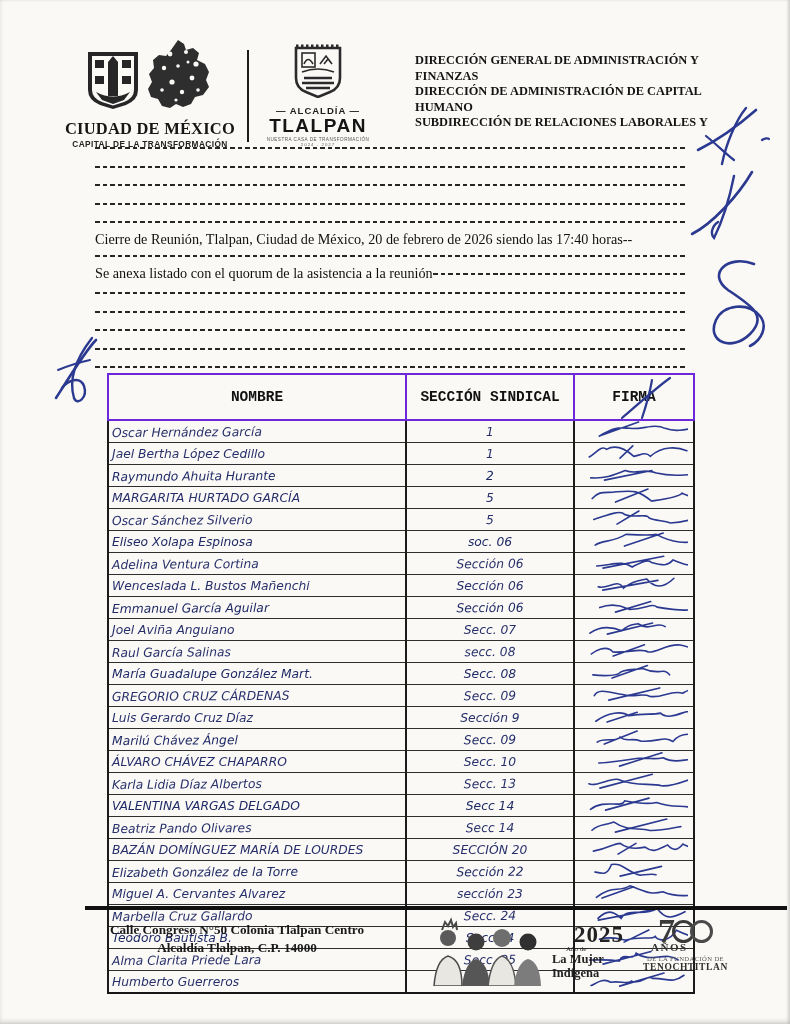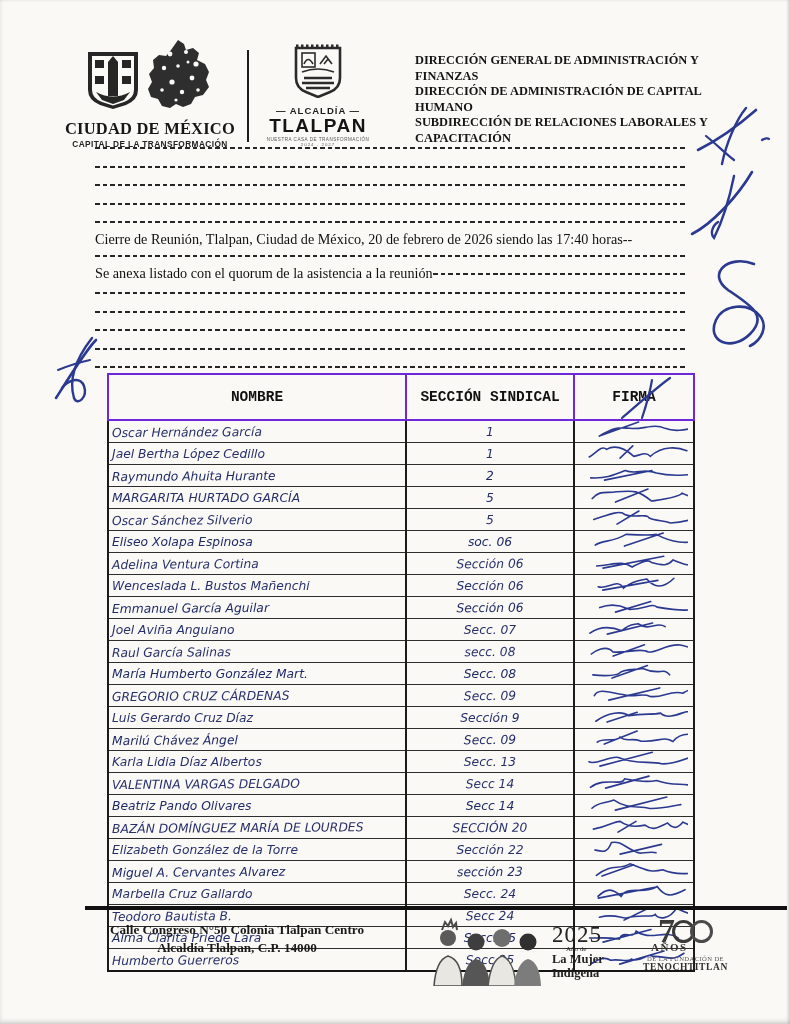--- a/index.html
+++ b/index.html
@@ -49,21 +49,21 @@
   tr:nth-child(odd) .hw{transform:rotate(-.4deg);}
   tr:nth-child(3n) .hw{color:#1f2a66;}
   
   .ink{position:absolute;pointer-events:none;}
   .ink path{fill:none;stroke:#2b3990;stroke-linecap:round;}
   
   .footer-line{position:absolute;left:85px;top:906px;width:702px;height:4px;background:#111;}
   .address{position:absolute;left:110px;top:921px;font-weight:bold;font-size:13.2px;line-height:17.5px;color:#1a1a1a;text-align:center;}
   .women{position:absolute;left:428px;top:916px;}
   .y2025{position:absolute;left:552px;top:924px;text-align:left;font-family:"Liberation Serif",serif;color:#222;}
-  .y2025 .num{font-size:23px;font-weight:normal;line-height:21px;letter-spacing:1px;}
+  .y2025 .num{font-size:23px;font-weight:bold;line-height:21px;letter-spacing:1px;margin-left:22px;}
   .y2025 .anode{font-size:7px;line-height:8px;padding-left:14px;}
   .y2025 .l2,.y2025 .l3{font-size:12.5px;font-weight:bold;line-height:13.5px;}
   .anniv{position:absolute;left:633px;top:915px;width:105px;text-align:center;color:#333;}
   .anniv .row7{display:flex;justify-content:center;align-items:center;}
   .anniv .seven{font-family:"Liberation Serif",serif;font-size:34px;font-weight:bold;line-height:32px;color:#3a3a3a;}
   .anniv .ring{width:17px;height:17px;border:3px solid #3a3a3a;border-radius:50%;margin-left:-3px;}
   .anniv .ring.second{margin-left:-5px;border-color:#4a4a4a;}
   .anniv .anos{font-family:"Liberation Serif",serif;font-size:11px;font-weight:bold;letter-spacing:1.5px;margin-top:-6px;padding-left:18px;text-align:left;}
   .anniv .fund{font-family:"Liberation Serif",serif;font-size:6.6px;letter-spacing:.4px;color:#555;margin-top:2px;}
   .anniv .teno{font-family:"Liberation Serif",serif;font-size:9.5px;font-weight:bold;letter-spacing:.6px;color:#2e2e2e;}
@@ -131,21 +131,20 @@
     <div class="tlp-alcaldia">— ALCALDÍA —</div>
     <div class="tlp-name">TLALPAN</div>
     <div class="tlp-tag">NUESTRA CASA DE TRANSFORMACIÓN</div>
     <div class="tlp-years">2024 - 2027</div>
   </div>
 
   <div class="dept">
     <div>DIRECCIÓN GENERAL DE ADMINISTRACIÓN Y FINANZAS</div>
     <div>DIRECCIÓN DE ADMINISTRACIÓN DE CAPITAL HUMANO</div>
     <div>SUBDIRECCIÓN DE RELACIONES LABORALES Y</div>
-    <div>CAPACITACIÓN</div>
   </div>
 
   <div class="ruleblock">
     <div class="dash gap"></div>
     <div class="dash gap"></div>
     <div class="dash gap"></div>
     <div class="dash gap"></div>
     <div class="dash"></div>
     <div class="bodyline cierre">Cierre de Reunión, Tlalpan, Ciudad de México, 20 de febrero de 2026 siendo las 17:40 horas--</div>
     <div class="dash"></div>
@@ -245,21 +244,21 @@
             </svg></td>
         </tr>
         <tr>
           <td class="name-c hw">Raul García Salinas</td>
           <td class="sec-c hw">secc. 08</td>
           <td class="sig-c"><svg width="108" height="17" viewBox="0 0 108 18">
               <path d="M8.8 13.8 C12.1 10.7 24.8 3.3 31.7 11.6 C45.4 13.2 61.6 6.9 68.3 11.4 C76.0 13.8 88.3 2.8 102.8 4.2 C120.9 8.1 131.1 15.4 138.5 6.7 M32.0 16 L65.1 4.0" fill="none" stroke="#2b3990" stroke-width="1.7" stroke-linecap="round"></path>
             </svg></td>
         </tr>
         <tr>
-          <td class="name-c hw">María Humberto González Mart.</td>
+          <td class="name-c hw">María Guadalupe González Mart.</td>
           <td class="sec-c hw">Secc. 08</td>
           <td class="sig-c"><svg width="108" height="17" viewBox="0 0 108 18">
               <path d="M10.4 12.6 C22.2 14.0 35.6 13.5 38.3 10.9 C42.2 6.0 55.8 7.4 63.2 5.8 C81.7 14.0 84.7 3.8 91.7 12.5 M30.8 16 L68.2 2.6" fill="none" stroke="#2b3990" stroke-width="1.7" stroke-linecap="round"></path>
             </svg></td>
         </tr>
         <tr>
           <td class="name-c hw">GREGORIO CRUZ CÁRDENAS</td>
           <td class="sec-c hw">Secc. 09</td>
           <td class="sig-c"><svg width="108" height="17" viewBox="0 0 108 18">
               <path d="M12.0 11.3 C16.4 2.3 30.5 8.7 42.0 10.1 C52.0 13.8 63.1 7.9 71.1 12.1 C84.3 14.1 93.1 4.8 105.5 8.7 C110.4 6.0 116.0 1.2 125.8 10.4 M27.3 16 L81.2 3.1" fill="none" stroke="#2b3990" stroke-width="1.7" stroke-linecap="round"></path>
@@ -270,20 +269,27 @@
           <td class="sec-c hw">Sección 9</td>
           <td class="sig-c"><svg width="108" height="17" viewBox="0 0 108 18">
               <path d="M13.6 15.1 C26.5 5.6 41.3 3.8 48.6 9.3 C64.7 6.6 73.3 8.4 82.1 6.5 C90.0 14.2 104.5 5.8 109.4 5.0 C123.7 5.0 127.0 9.1 137.9 6.3 C154.1 7.5 161.9 2.2 166.0 7.3 M25.5 16 L57.3 5.6" fill="none" stroke="#2b3990" stroke-width="1.7" stroke-linecap="round"></path>
             </svg></td>
         </tr>
         <tr>
           <td class="name-c hw">Marilú Chávez Ángel</td>
           <td class="sec-c hw">Secc. 09</td>
           <td class="sig-c"><svg width="108" height="17" viewBox="0 0 108 18">
               <path d="M15.1 13.9 C20.6 8.9 36.1 14.0 39.2 8.5 C45.5 14.4 51.6 8.9 61.0 12.8 C79.7 14.3 85.0 6.8 95.2 13.2 C103.0 3.9 119.0 2.0 131.1 14.1 M22.6 16 L57.3 2.2" fill="none" stroke="#2b3990" stroke-width="1.7" stroke-linecap="round"></path>
+            </svg></td>
+        </tr>
+        <tr>
+          <td class="name-c hw">ÁLVARO CHÁVEZ CHAPARRO</td>
+          <td class="sec-c hw">Secc. 10</td>
+          <td class="sig-c"><svg width="108" height="17" viewBox="0 0 108 18">
+              <path d="M16.7 12.7 C30.7 12.1 46.9 9.2 58.9 7.7 C71.3 7.2 74.8 9.4 84.9 7.2 C98.4 14.4 109.4 7.8 112.1 9.4 C129.3 2.9 142.9 9.9 156.3 10.0 C169.7 13.5 174.9 10.0 185.7 8.5 M38.7 16 L83.6 1.9" fill="none" stroke="#2b3990" stroke-width="1.7" stroke-linecap="round"></path>
             </svg></td>
         </tr>
         <tr>
           <td class="name-c hw">Karla Lidia Díaz Albertos</td>
           <td class="sec-c hw">Secc. 13</td>
           <td class="sig-c"><svg width="108" height="17" viewBox="0 0 108 18">
               <path d="M6.3 11.4 C12.8 15.4 29.7 4.4 37.5 6.9 C56.1 15.0 72.0 10.0 82.9 13.5 C91.0 14.5 107.8 8.8 115.9 5.7 C126.5 1.9 137.9 2.8 152.4 5.8 M17.9 16 L73.4 1.3" fill="none" stroke="#2b3990" stroke-width="1.7" stroke-linecap="round"></path>
             </svg></td>
         </tr>
         <tr>

